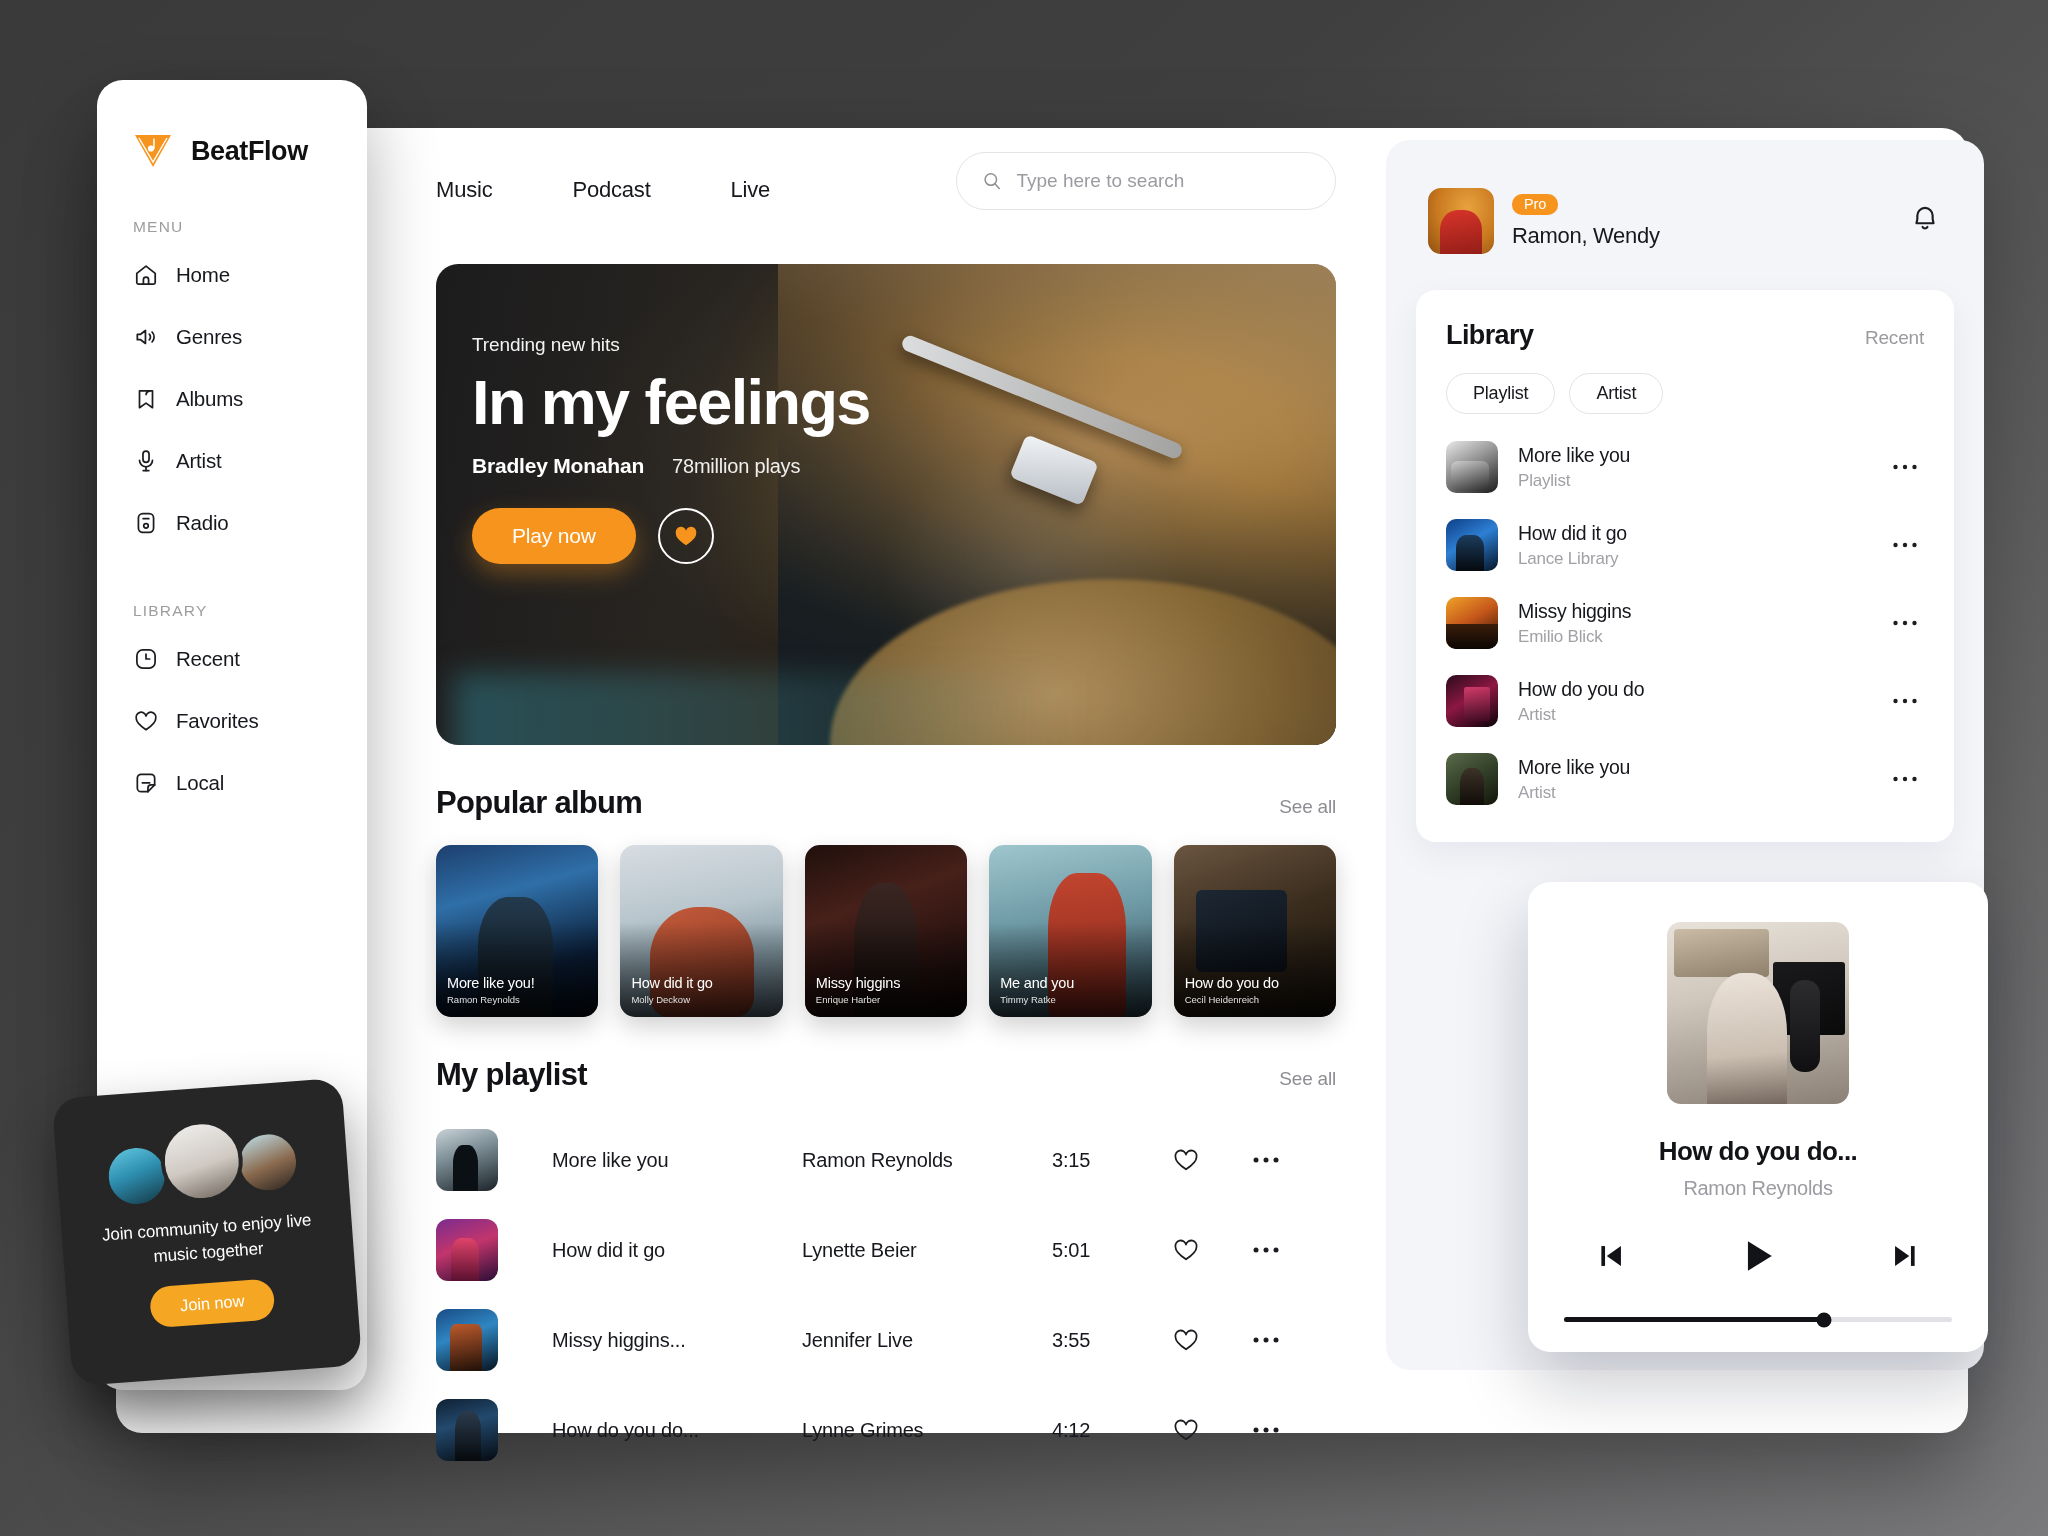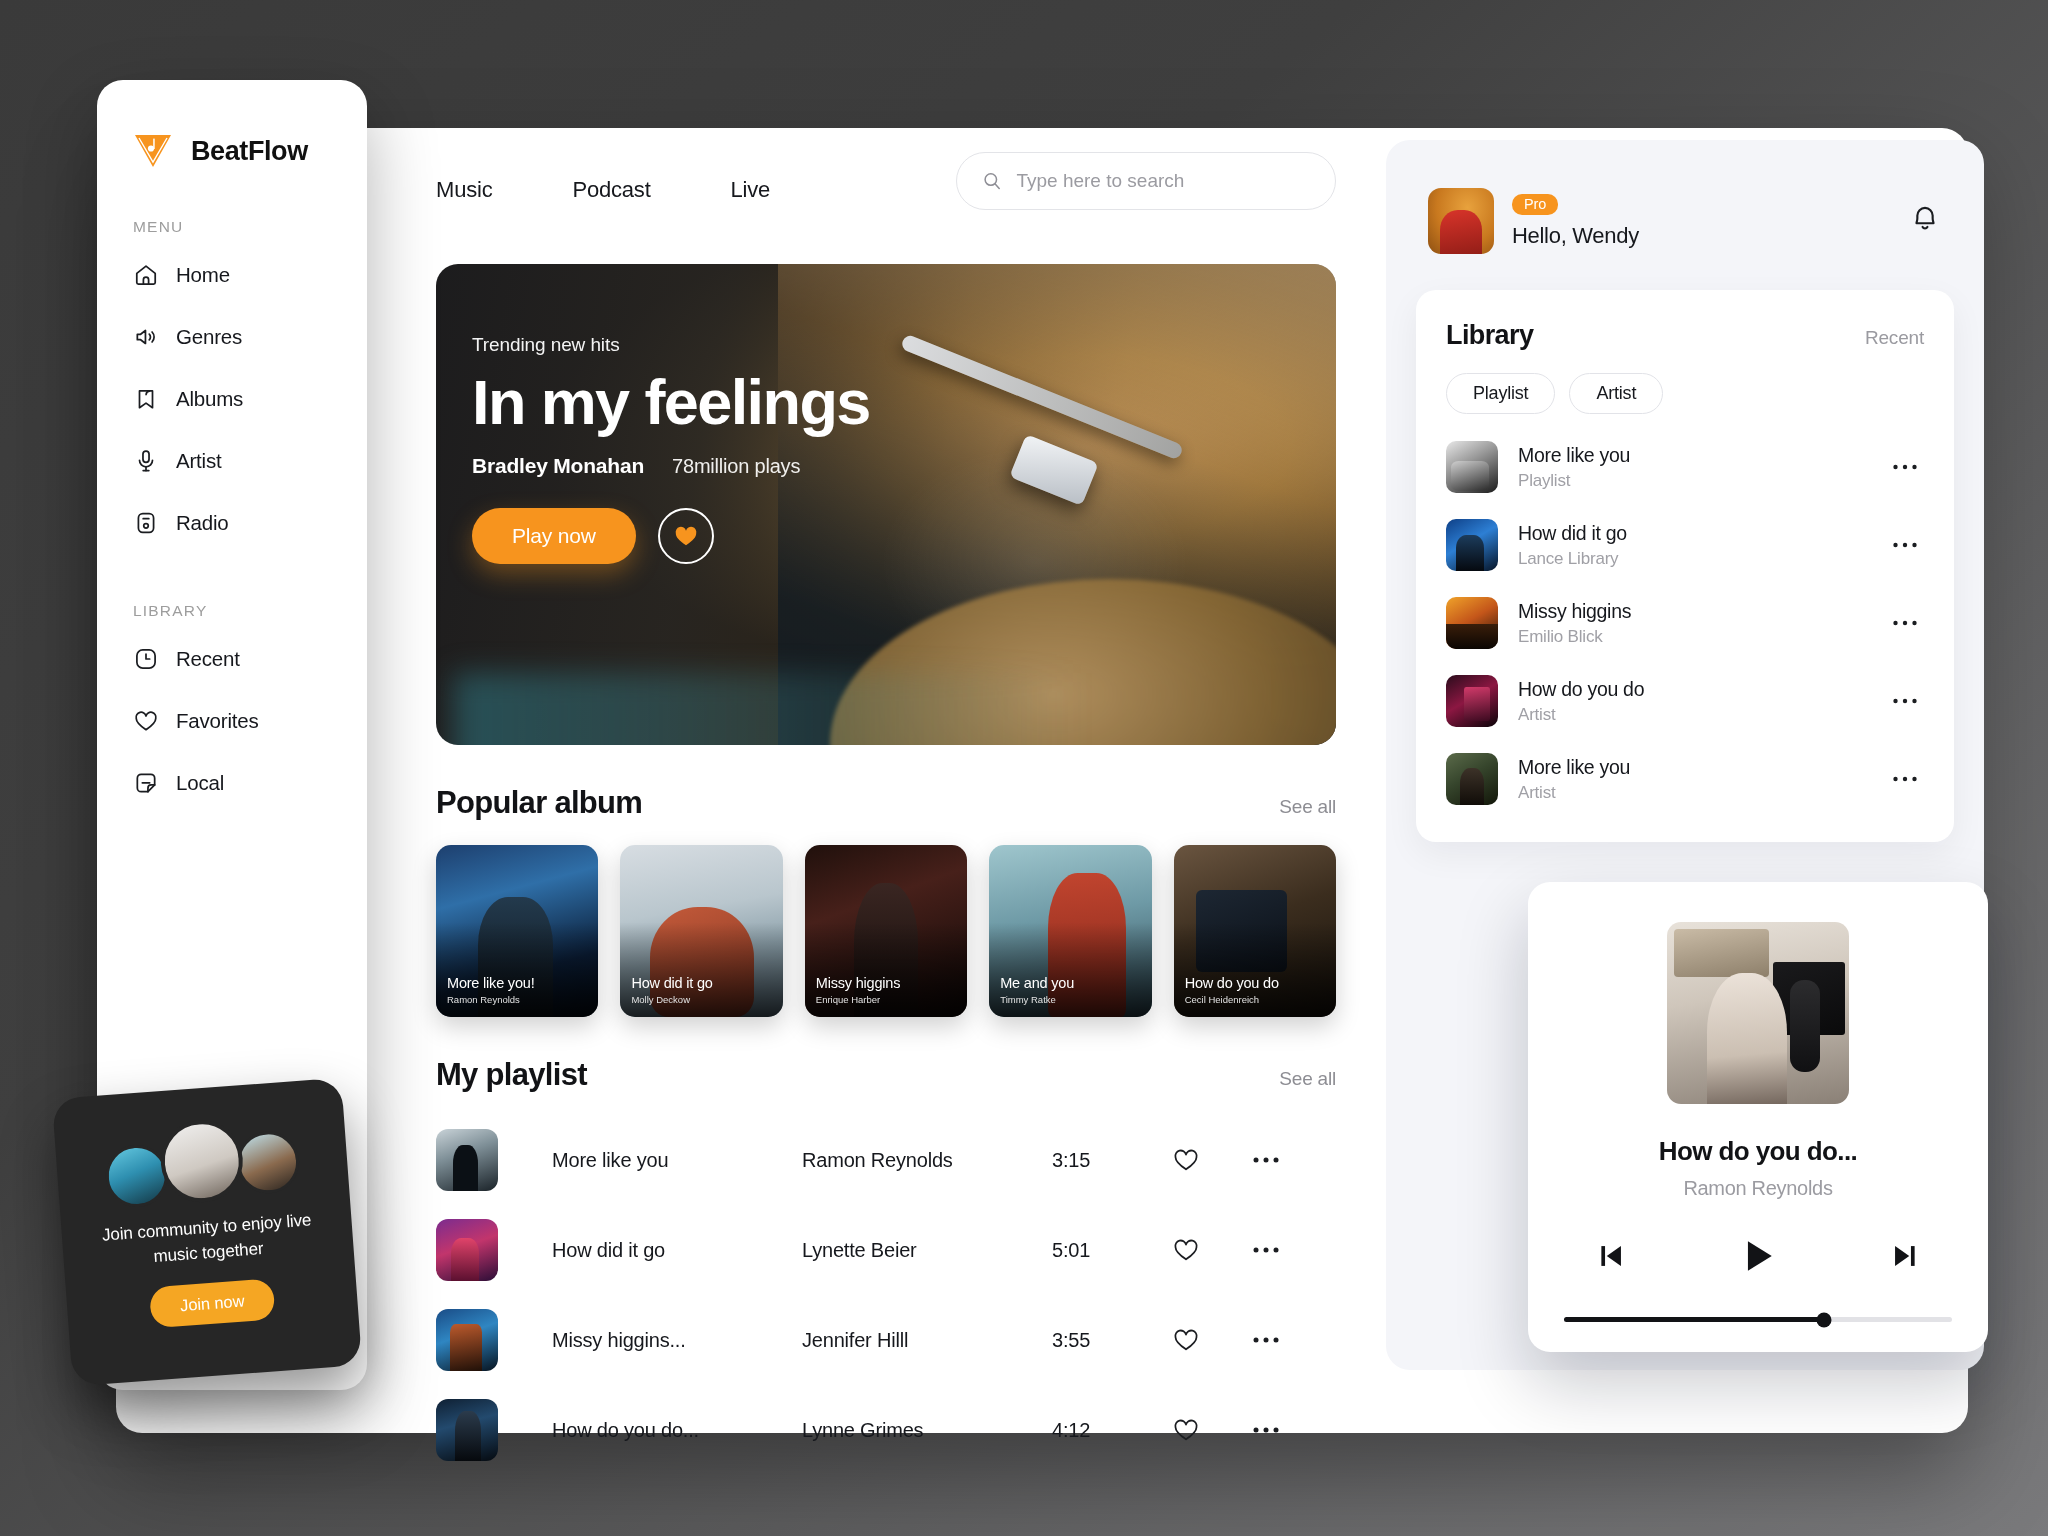--- a/index.html
+++ b/index.html
@@ -605,21 +605,21 @@
           <circle cx="4" cy="6" r="2.5" fill="#1b1d21"></circle>
             <circle cx="14" cy="6" r="2.5" fill="#1b1d21"></circle>
             <circle cx="24" cy="6" r="2.5" fill="#1b1d21"></circle>
         </svg>
       </div>
     </div>
 
     <div class="track-row">
       <div class="track-thumb t-c"></div>
       <div class="track-name">Missy higgins...</div>
-      <div class="track-artist">Jennifer Hilll</div>
+      <div class="track-artist">Jennifer Live</div>
       <div class="track-time">3:55</div>
       <div class="track-like">
         <svg width="28" height="28" viewBox="0 0 24 24" fill="none" stroke="#1b1d21" stroke-width="1.5" stroke-linejoin="round">
           <path d="M12 20 C5.5 15.6 3 12.6 3 9.6 A4.3 4.3 0 0 1 12 7.4 A4.3 4.3 0 0 1 21 9.6 C21 12.6 18.5 15.6 12 20 Z"></path>
         </svg>
       </div>
       <div class="track-more">
         <svg width="30" height="12" viewBox="0 0 30 12">
           <circle cx="4" cy="6" r="2.5" fill="#1b1d21"></circle>
             <circle cx="14" cy="6" r="2.5" fill="#1b1d21"></circle>
@@ -649,21 +649,21 @@
 
   </div>
 </main>
 
 <aside id="right-panel">
 
   <div id="user-bar">
     <div id="user-avatar"></div>
     <div>
       <span class="pro-badge">Pro</span>
-      <div id="greeting">Hello, Wendy</div>
+      <div id="greeting">Ramon, Wendy</div>
     </div>
     <button id="bell-btn">
       <svg width="34" height="34" viewBox="0 0 24 24" fill="none" stroke="#1b1d21" stroke-width="1.5" stroke-linecap="round" stroke-linejoin="round">
         <path d="M6 16.4 c0-1 0.6-1.6 0.6-3.6 V11 a5.4 5.4 0 0 1 10.8 0 v1.8 c0 2 0.6 2.6 0.6 3.6 Z"></path>
         <path d="M10.3 19 a1.9 1.9 0 0 0 3.4 0"></path>
       </svg>
     </button>
   </div>
 
   <div id="library-card">

